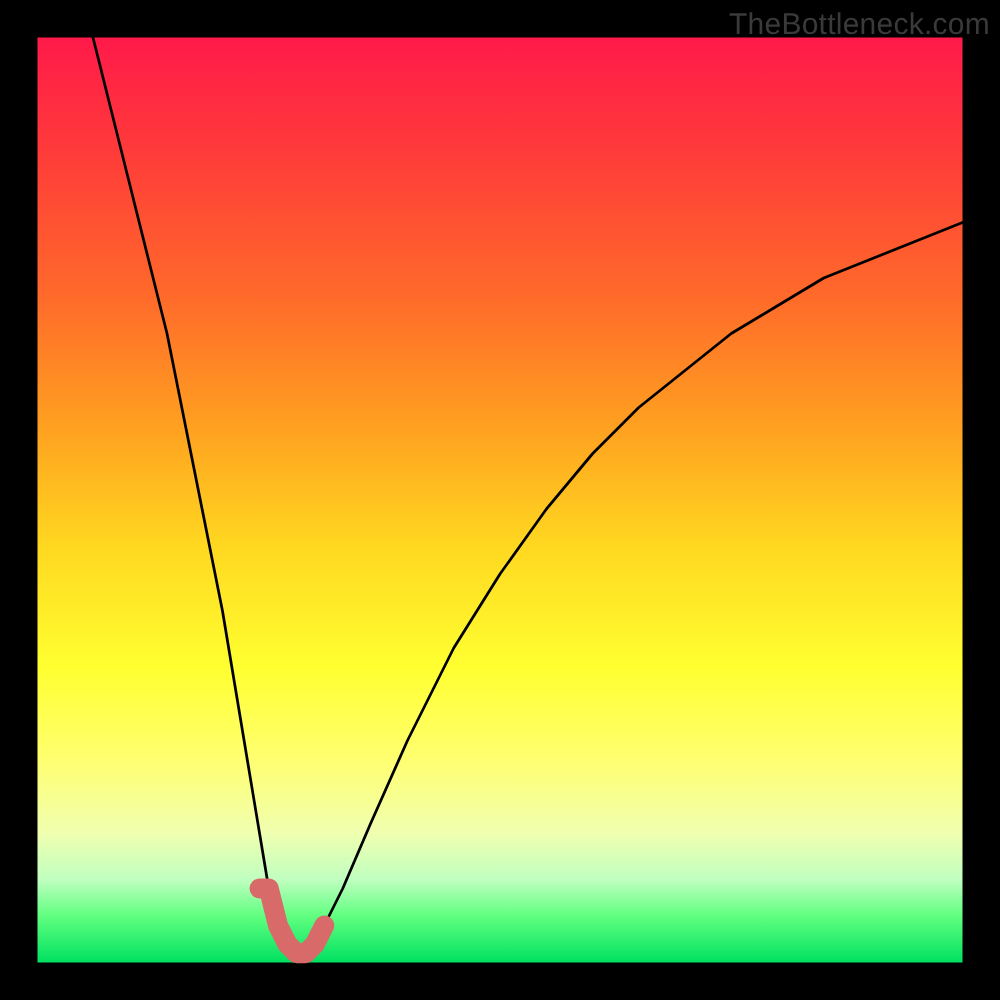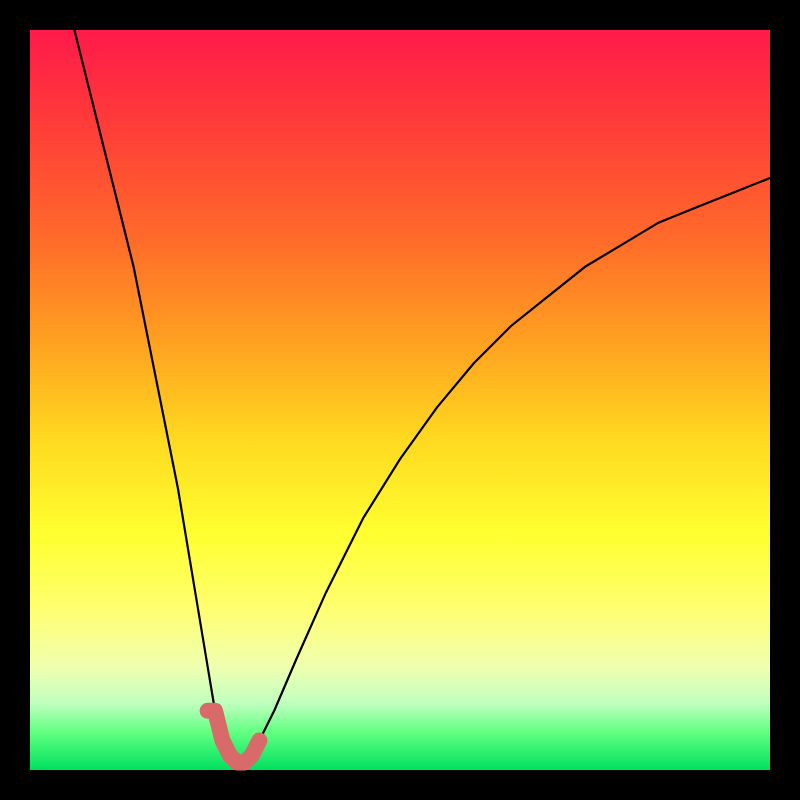--- a/index.html
+++ b/index.html
@@ -61,19 +61,20 @@
     stroke-linejoin: round;
   }
 </style>
 </head>
 <body>
 
 <div class="frame">
 
   <div class="plot-area" style="left: 30px; top: 30px; width: 740px; height: 740px;"></div>
 
+  <div class="watermark" style="right: 8px; top: 6px; font-size: 24px;">TheBottleneck.com</div>
 
   <svg class="svg-overlay" width="800" height="800">
     <path class="curve" d="M74.4 30.0 L89.2 89.2 L104.0 148.4 L118.8 207.6 L133.6 266.8 L148.4 340.8 L163.2 414.8 L178.0 488.8 L192.8 577.6 L207.6 666.4 L215.0 710.8 L222.4 740.4 L229.8 755.2 L237.2 762.6 L244.6 762.6 L252.0 755.2 L259.4 740.4 L274.2 710.8 L296.4 659.0 L326.0 592.4 L363.0 518.4 L400.0 459.2 L437.0 407.4 L474.0 363.0 L511.0 326.0 L548.0 296.4 L585.0 266.8 L622.0 244.6 L659.0 222.4 L696.0 207.6 L733.0 192.8 L770.0 178.0"></path>
     <path class="highlight" d="M207.6 710.8 L215.0 710.8 L222.4 740.4 L229.8 755.2 L237.2 762.6 L244.6 762.6 L252.0 755.2 L259.4 740.4" style="stroke: rgb(217, 106, 106);"></path>
   </svg>
 
 </div>
 
 </body></html>

